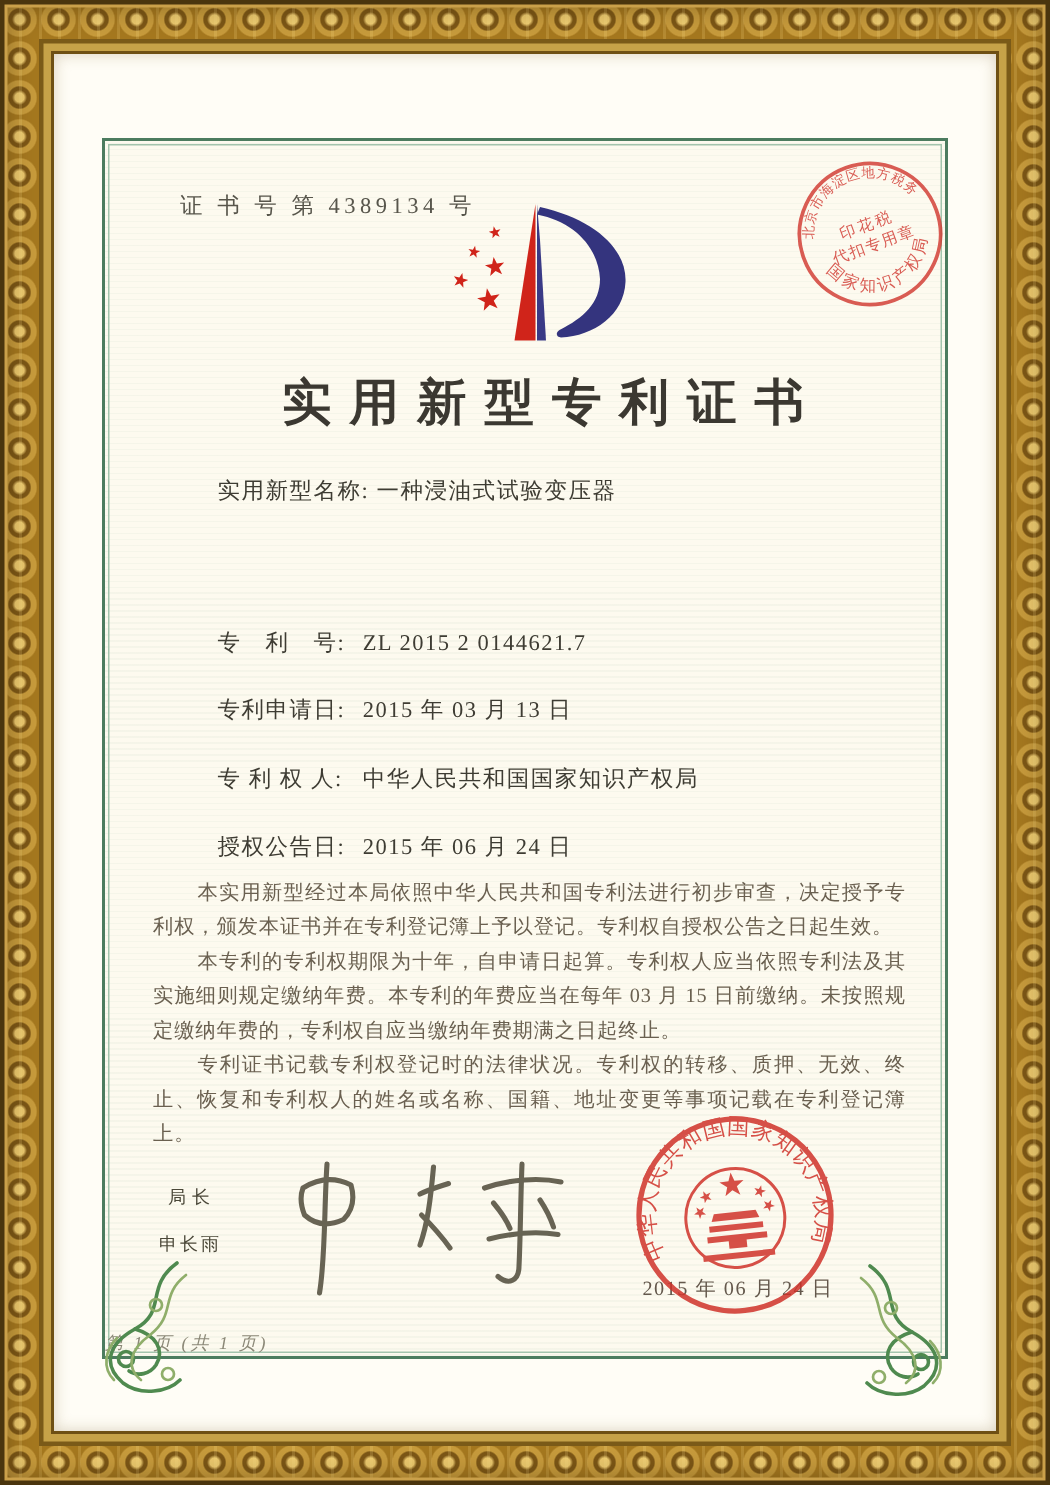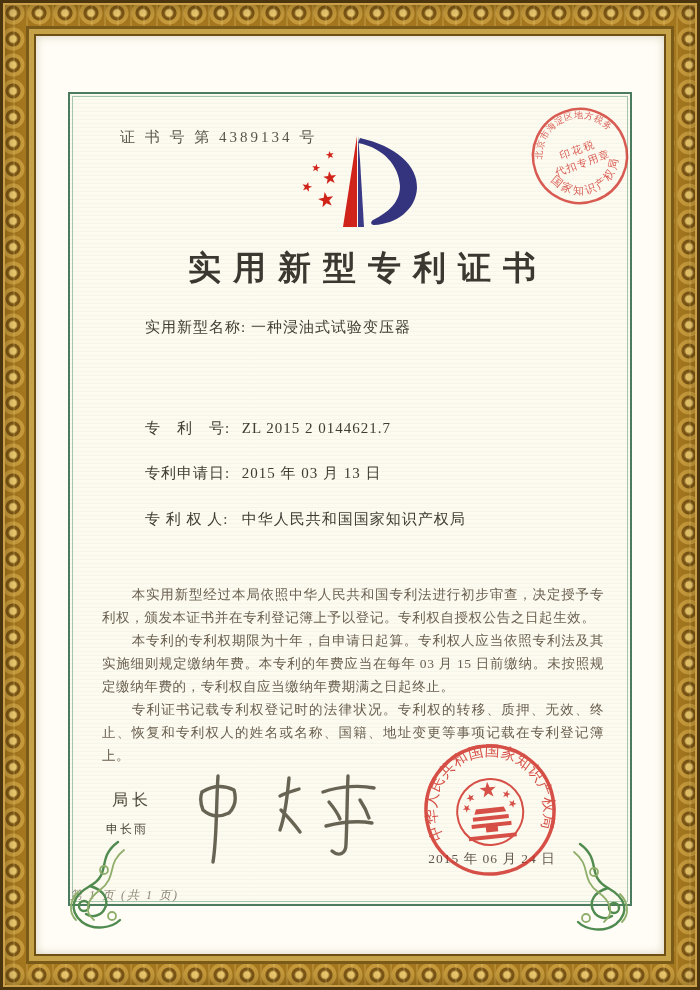--- a/index.html
+++ b/index.html
@@ -36,21 +36,21 @@
     font-size:33px;font-weight:700;letter-spacing:12px;padding-left:12px;box-sizing:border-box;color:#3b3831;}
 
   .field{position:absolute;left:35px;font-size:15px;color:#3e3c33;letter-spacing:1px;white-space:nowrap;}
   .field .lab{display:inline-block;min-width:92px;margin-left:40px;}
   .f0{top:224px}.f1{top:280px}.f2{top:325px}.f3{top:370px}.f4{top:416px}.f5{top:461px}
 
   .body-text{position:absolute;left:32px;top:489px;width:502px;font-size:13.5px;line-height:23px;
     color:#6a6050;letter-spacing:.6px;text-align:justify;}
   .body-text p{margin:0;text-indent:2.2em;}
 
-  .director-label{position:absolute;left:42px;top:696px;font-size:16px;letter-spacing:4px;color:#4a4738;}
+  .director-label{position:absolute;left:42px;top:696px;font-size:12px;letter-spacing:4px;color:#4a4738;}
   .director-name{position:absolute;left:36px;top:727px;font-size:12px;letter-spacing:2px;color:#4a4738;}
   .signature{position:absolute;left:118px;top:668px;width:200px;height:110px;opacity:.85;}
 
   .seal{position:absolute;left:350px;top:646px;width:140px;height:140px;transform:rotate(-6deg);opacity:.84;z-index:2;}
   .seal-date{position:absolute;left:352px;top:756px;width:140px;text-align:center;font-size:13.5px;
     letter-spacing:1px;color:#64584c;z-index:1;}
 
   .page-footer{position:absolute;left:0;top:793px;width:100%;font-size:12px;
     letter-spacing:2px;color:#8b8877;font-style:italic;}
 
@@ -114,20 +114,24 @@
       <span class="lab">专　利　号:</span>
       <span class="val">ZL 2015 2 0144621.7</span>
     </div>
     <div class="field f3">
       <span class="lab">专利申请日:</span>
       <span class="val">2015 年 03 月 13 日</span>
     </div>
     <div class="field f4">
       <span class="lab">专 利 权 人:</span>
       <span class="val">中华人民共和国国家知识产权局</span>
+    </div>
+    <div class="field f5">
+      <span class="lab">授权公告日:</span>
+      <span class="val">2015 年 06 月 24 日</span>
     </div>
 
     <div class="body-text">
       <p>本实用新型经过本局依照中华人民共和国专利法进行初步审查，决定授予专利权，颁发本证书并在专利登记簿上予以登记。专利权自授权公告之日起生效。</p>
       <p>本专利的专利权期限为十年，自申请日起算。专利权人应当依照专利法及其实施细则规定缴纳年费。本专利的年费应当在每年 03 月 15 日前缴纳。未按照规定缴纳年费的，专利权自应当缴纳年费期满之日起终止。</p>
       <p>专利证书记载专利权登记时的法律状况。专利权的转移、质押、无效、终止、恢复和专利权人的姓名或名称、国籍、地址变更等事项记载在专利登记簿上。</p>
     </div>
 
     <div class="director-label">局长</div>
     <div class="director-name">申长雨</div>

